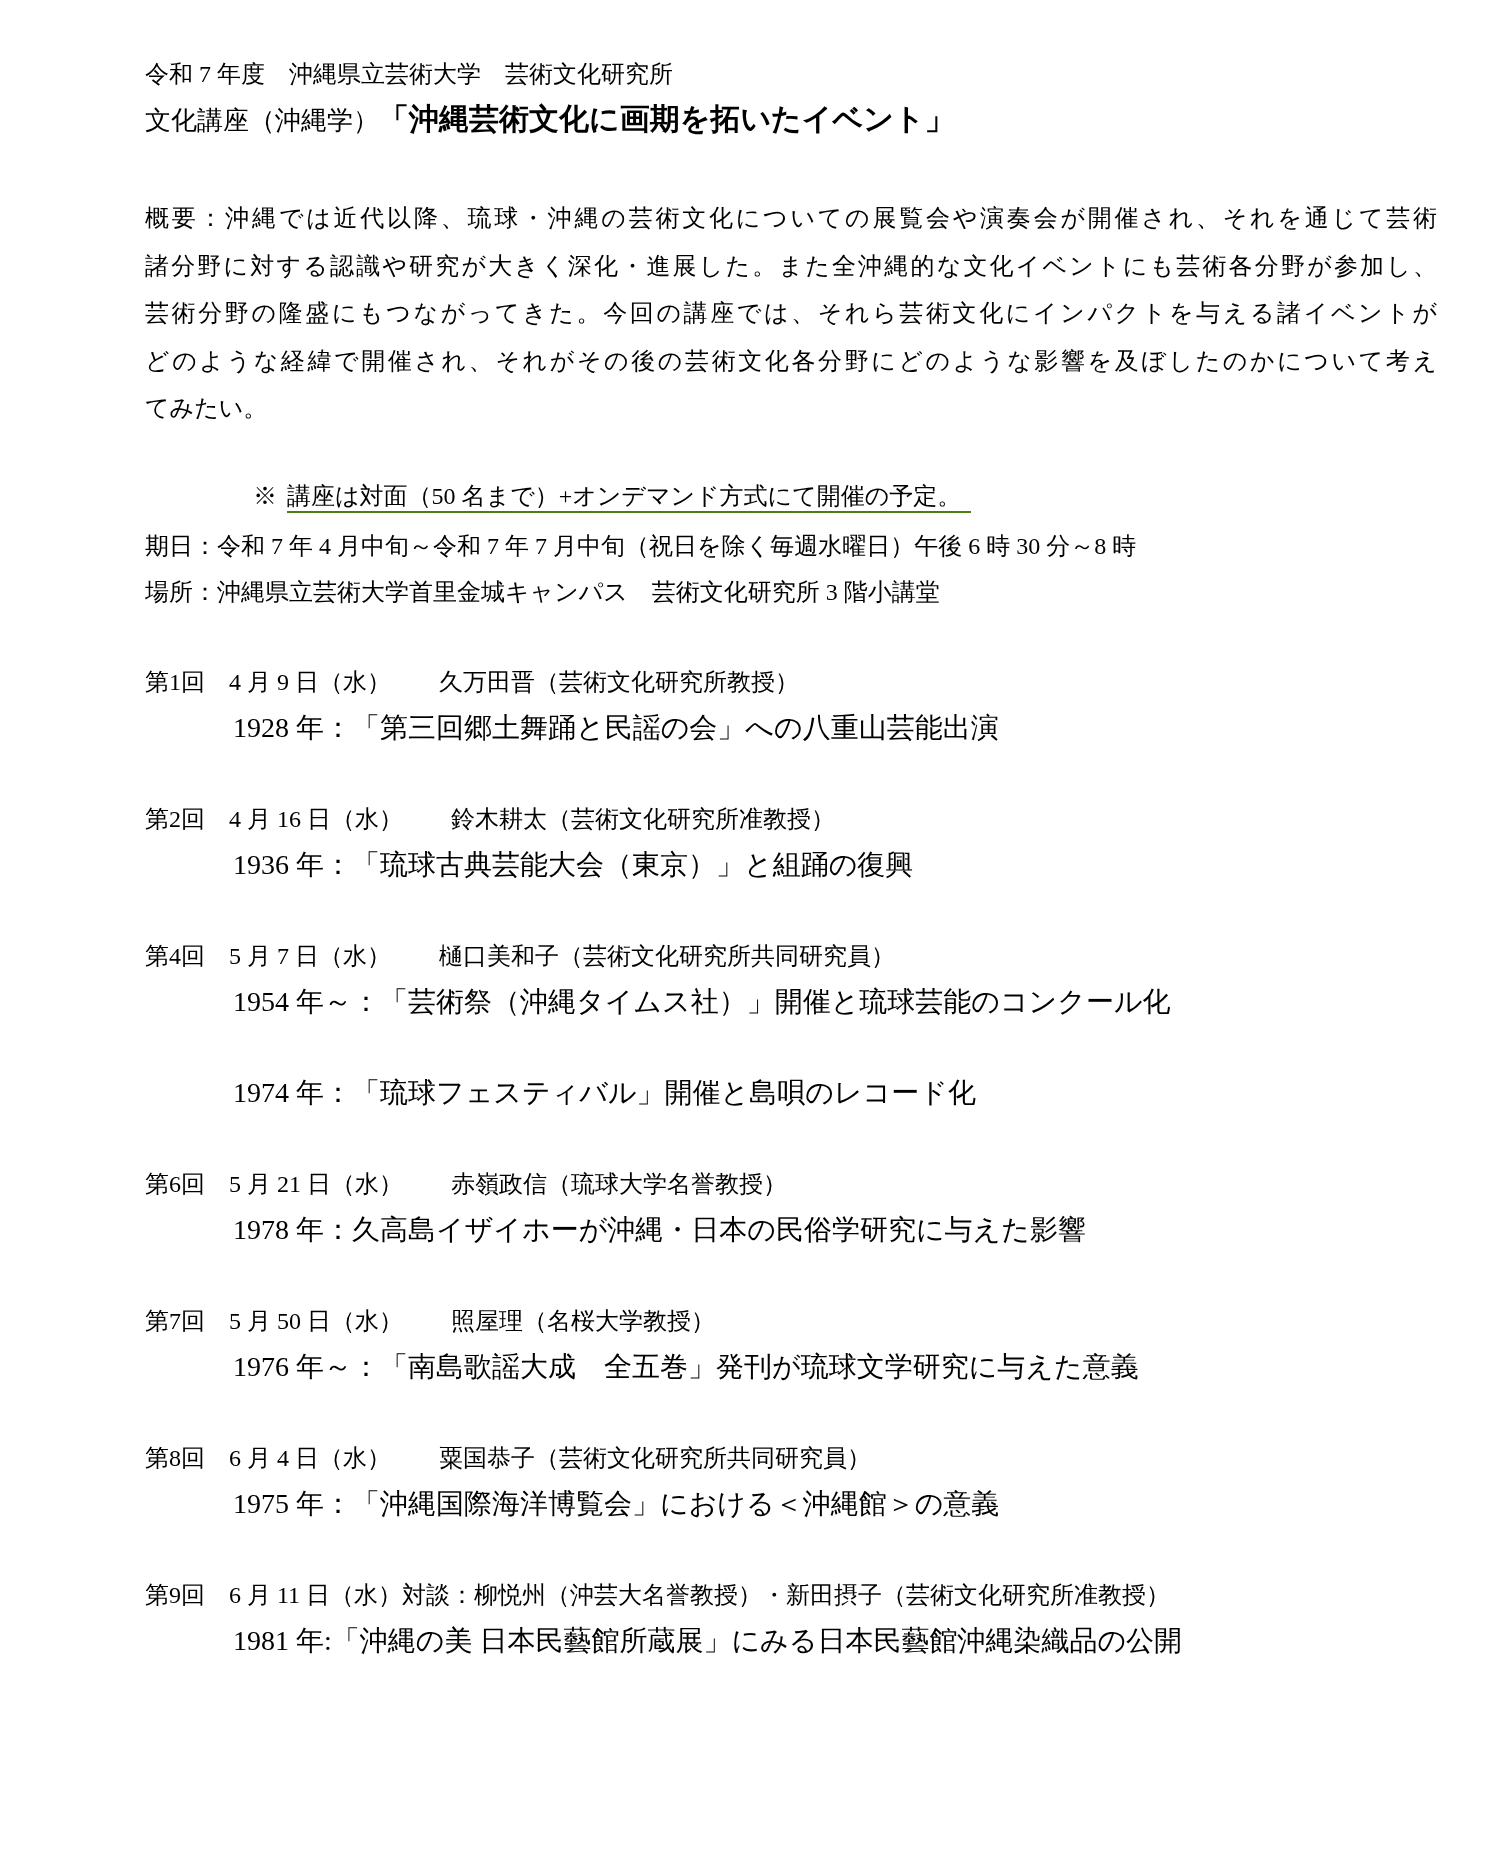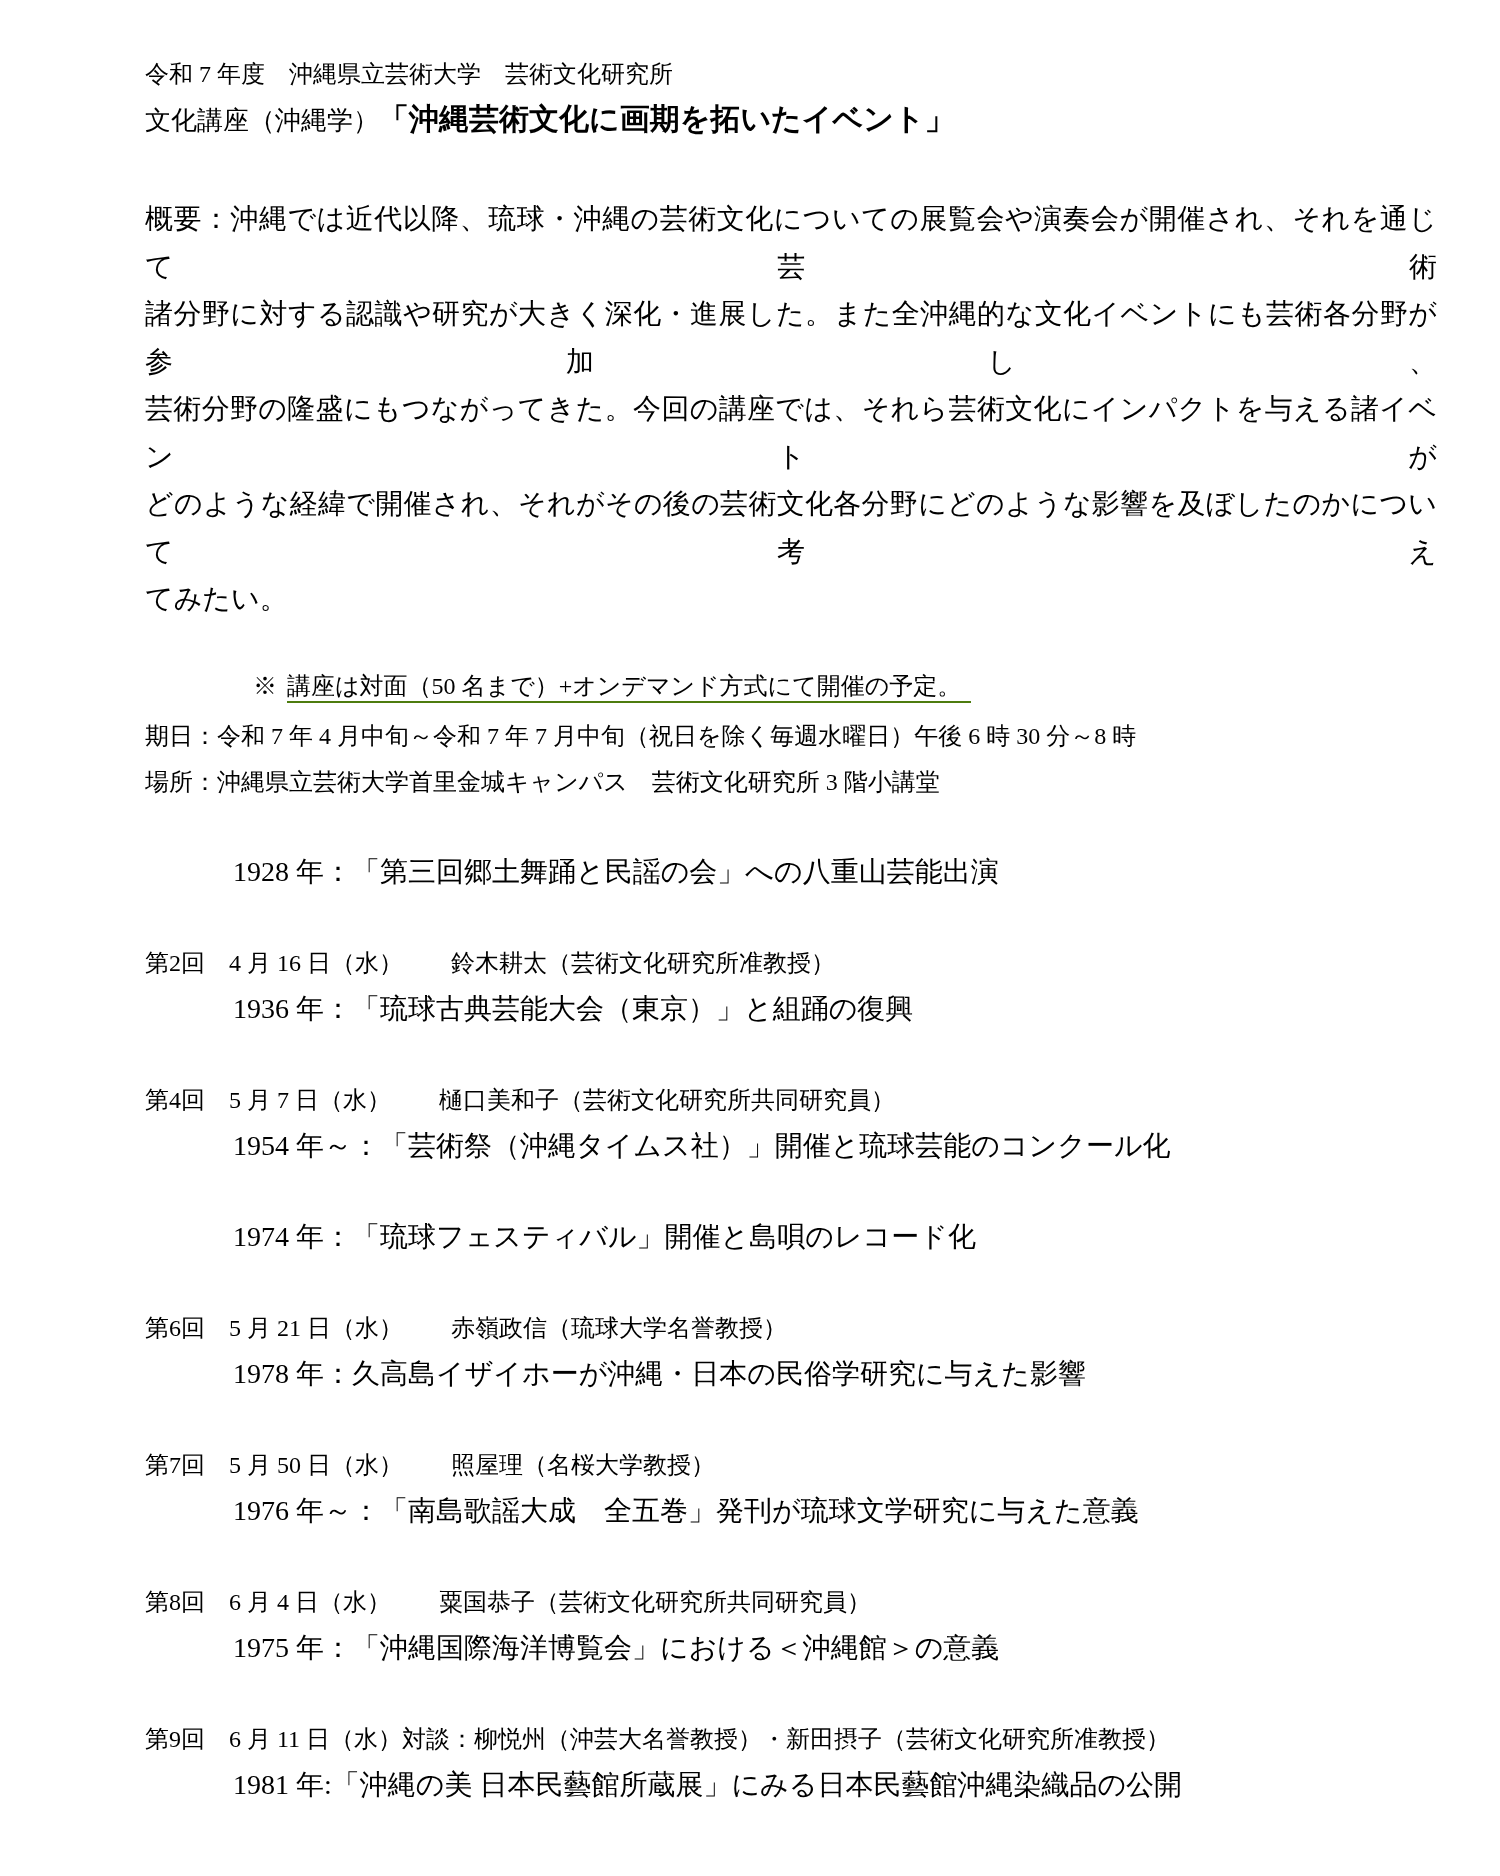--- a/index.html
+++ b/index.html
@@ -33,21 +33,21 @@
   .title-prefix {
     font-size: 26px;
   }
   .title-main {
     font-size: 30px;
     font-weight: bold;
   }
   .overview {
     margin-top: 50px;
     width: 1292px;
-    font-size: 28px;
+    font-size: 24px;
   }
   .overview .oline {
     line-height: 47.5px;
     white-space: pre-wrap;
   }
   .overview .jl {
     text-align: justify;
     text-align-last: justify;
   }
   .note {
@@ -111,20 +111,21 @@
   <div class="note"><span class="note-marker">※</span><span class="note-text">講座は対面（50 名まで）+オンデマンド方式にて開催の予定。</span></div>
 
   <div class="meta-lines">
     <div class="meta-line">期日：令和 7 年 4 月中旬～令和 7 年 7 月中旬（祝日を除く毎週水曜日）午後 6 時 30 分～8 時</div>
     <div class="meta-line">場所：沖縄県立芸術大学首里金城キャンパス　芸術文化研究所 3 階小講堂</div>
   </div>
 
   <div class="sessions">
 
     <div class="session">
+      <div class="s-head">第1回　4 月 9 日（水）　　久万田晋（芸術文化研究所教授）</div>
       <div class="s-topic">1928 年：「第三回郷土舞踊と民謡の会」への八重山芸能出演</div>
     </div>
 
     <div class="session">
       <div class="s-head">第2回　4 月 16 日（水）　　鈴木耕太（芸術文化研究所准教授）</div>
       <div class="s-topic">1936 年：「琉球古典芸能大会（東京）」と組踊の復興</div>
     </div>
 
 
     <div class="session">

